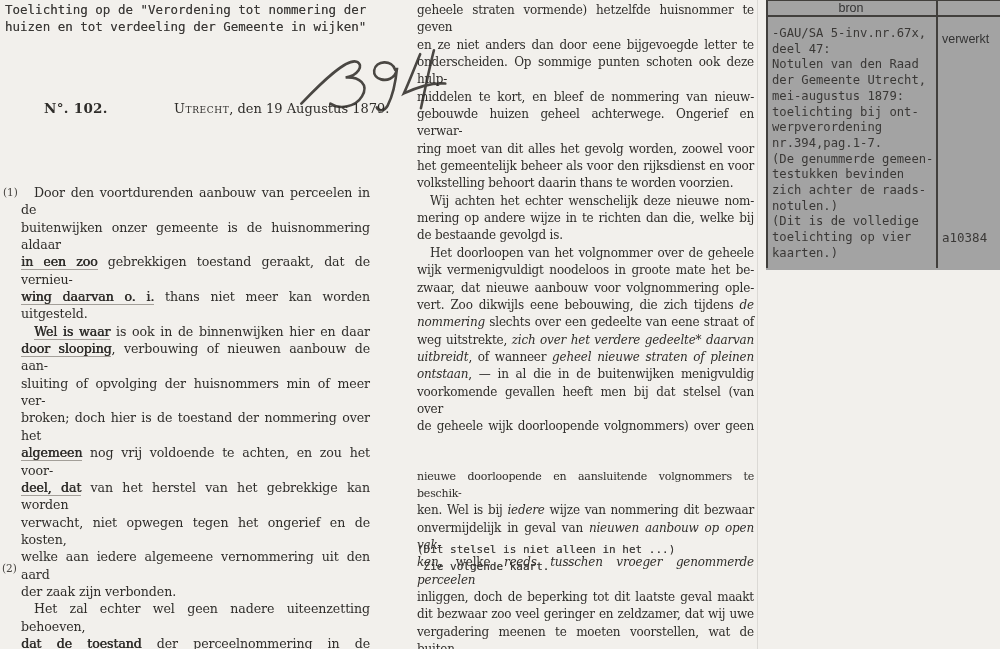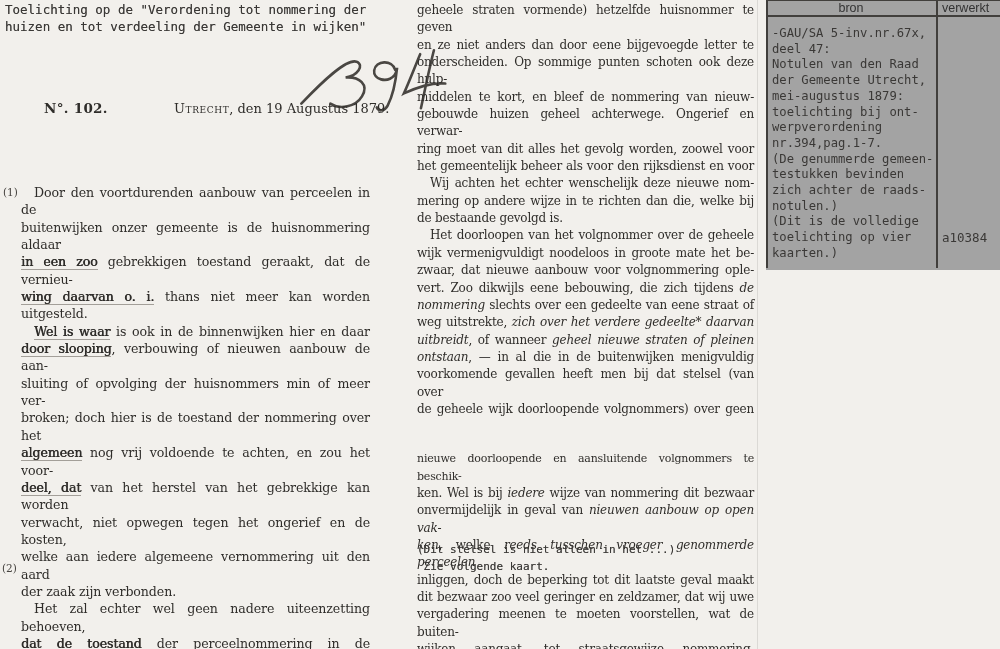--- a/index.html
+++ b/index.html
@@ -45,21 +45,21 @@
   .typed-note{position:absolute;left:417px;top:541px;font-size:11px;line-height:17px;text-shadow:0 0 .4px rgba(58,56,54,.6);}
 
   
   .card{position:absolute;left:766px;top:0;width:259px;height:270px;background:#a3a3a3;}
   .card .b-top{position:absolute;left:0;top:0;width:234px;height:1px;background:#413f3c;}
   .card .b-left{position:absolute;left:0;top:0;width:1.5px;height:268px;background:#413f3c;}
   .card .b-div{position:absolute;left:170px;top:0;width:1.5px;height:268px;background:#413f3c;}
   .card .b-head{position:absolute;left:0;top:15px;width:234px;height:1.5px;background:#413f3c;}
   .card .hdr{position:absolute;top:1px;font-family:"Liberation Sans","DejaVu Sans",sans-serif;font-size:12.5px;color:#333;}
   .card .hdr-bron{left:0;width:170px;text-align:center;}
-  .card .hdr-verwerkt{left:176px;}
+  .card .hdr-verwerkt{left:176px;margin-top:31px;}
   .card .bron-body{position:absolute;left:6px;top:26px;width:162px;font-size:12.2px;line-height:15.7px;}
   .card .code{position:absolute;left:176px;top:230px;font-size:12.5px;}
 </style>
 </head>
 <body>
 
 <div class="page-edge"></div>
 
 <div class="typed-title mono">
     <div class="tline">Toelichting op de "Verordening tot nommering der</div>
@@ -104,20 +104,21 @@
   </div>
 
 <div class="col col-mid">
     <div class="pline"><span>geheele straten vormende) hetzelfde huisnommer te geven</span></div>
     <div class="pline"><span>en ze niet anders dan door eene bijgevoegde letter te</span></div>
     <div class="pline"><span>onderscheiden. Op sommige punten schoten ook deze hulp-</span></div>
     <div class="pline"><span>middelen te kort, en bleef de nommering van nieuw-</span></div>
     <div class="pline"><span>gebouwde huizen geheel achterwege. Ongerief en verwar-</span></div>
     <div class="pline"><span>ring moet van dit alles het gevolg worden, zoowel voor</span></div>
     <div class="pline"><span>het gemeentelijk beheer als voor den rijksdienst en voor</span></div>
+    <div class="pline end"><span>volkstelling behoort daarin thans te worden voorzien.</span></div>
     <div class="pline ind"><span>Wij achten het echter wenschelijk deze nieuwe nom-</span></div>
     <div class="pline"><span>mering op andere wijze in te richten dan die, welke bij</span></div>
     <div class="pline end"><span>de bestaande gevolgd is.</span></div>
     <div class="pline ind"><span>Het doorloopen van het volgnommer over de geheele</span></div>
     <div class="pline"><span>wijk vermenigvuldigt noodeloos in groote mate het be-</span></div>
     <div class="pline"><span>zwaar, dat nieuwe aanbouw voor volgnommering ople-</span></div>
     <div class="pline"><span>vert. Zoo dikwijls eene bebouwing, die zich tijdens </span><span class="it">de</span></div>
     <div class="pline"><span class="it">nommering</span><span> slechts over een gedeelte van eene straat of</span></div>
     <div class="pline"><span>weg uitstrekte, </span><span class="it">zich over het verdere gedeelte* daarvan</span></div>
     <div class="pline"><span class="it">uitbreidt</span><span>, of wanneer </span><span class="it">geheel nieuwe straten of pleinen</span></div>

